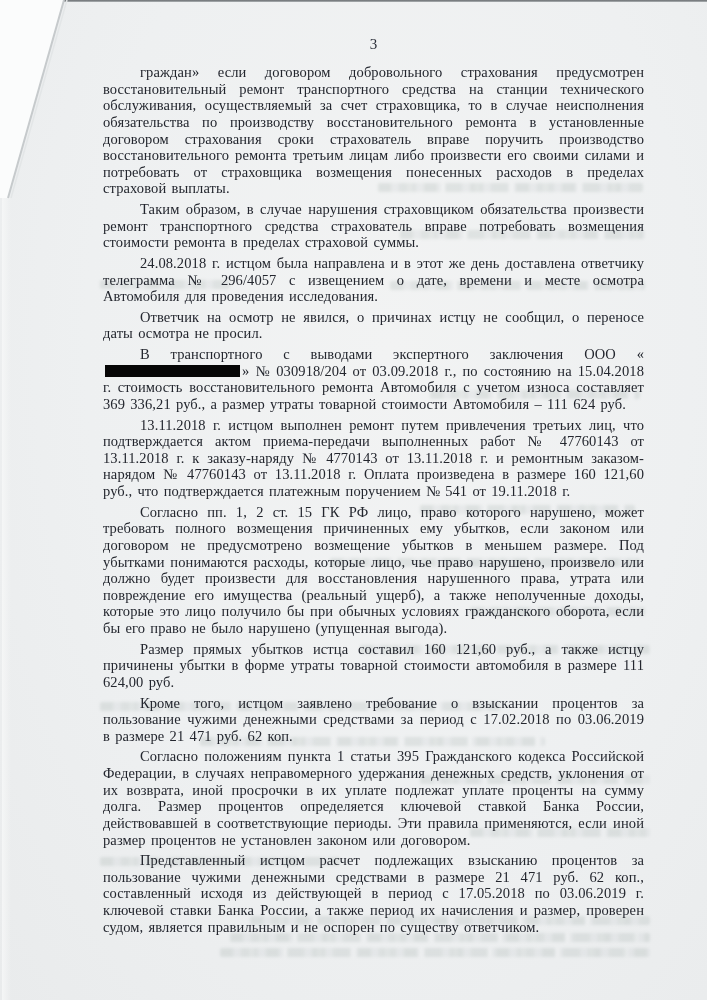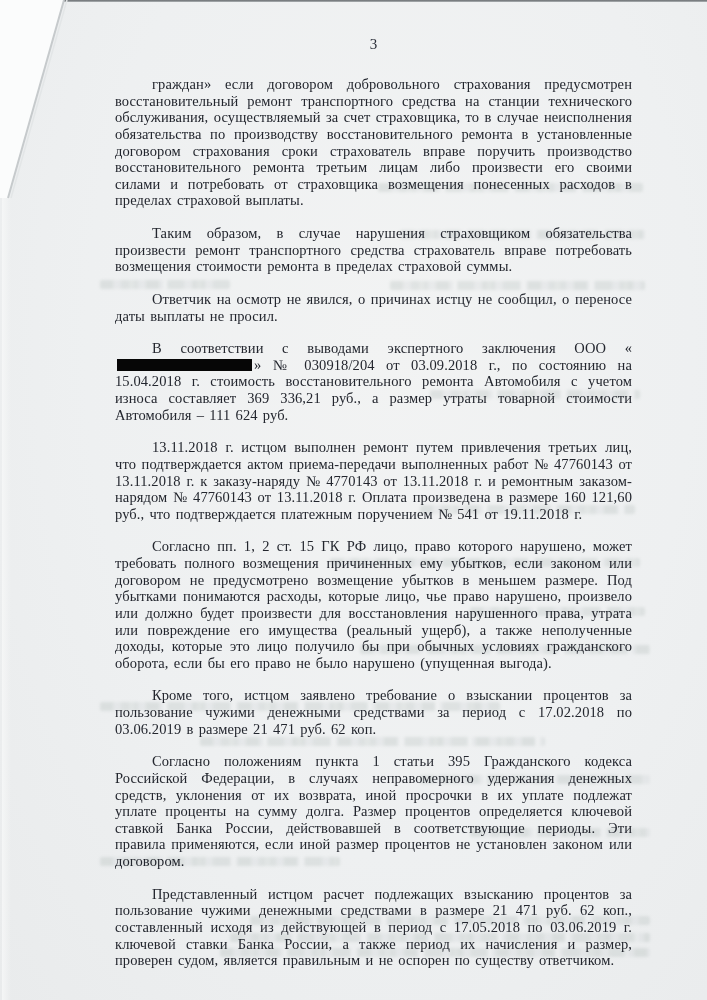--- a/index.html
+++ b/index.html
@@ -21,21 +21,21 @@
   .fold{position:absolute;left:0;top:0;}
   .page-number{
     position:absolute;left:99px;top:36px;width:549px;text-align:center;
     font-size:15px;color:#2a2e38;
   }
   .textblock{
     position:absolute;left:99px;top:60px;width:549px;
     font-size:14.5px;line-height:16.62px;color:#23262e;
     text-align:justify;word-spacing:1.5px;letter-spacing:.1px;
   }
-  .textblock p{margin:16px;text-indent:37px;}
+  .textblock p{margin:4px;text-indent:37px;}
   .redaction{
     display:inline-block;width:135px;height:12px;background:#060606;
     vertical-align:-1px;margin:0 2px;
   }
   .bleed{
     position:absolute;height:9px;border-radius:2px;
     background:
       repeating-linear-gradient(90deg, rgba(116,136,124,.55) 0 13px, transparent 13px 21px, rgba(116,136,124,.45) 21px 38px, transparent 38px 46px),
       repeating-linear-gradient(90deg, rgba(120,130,140,.35) 0 29px, transparent 29px 34px);
     filter:blur(1.6px);opacity:.22;
@@ -72,22 +72,24 @@
   <div class="bleed" style="left:100px;top:857px;width:240px;"></div>
   <div class="bleed" style="left:250px;top:916px;width:400px;"></div>
   <div class="bleed" style="left:230px;top:933px;width:420px;"></div>
   <div class="bleed" style="left:220px;top:948px;width:430px;"></div>
 
   <div class="page-number">3</div>
 
   <div class="textblock">
     <p>граждан» если договором добровольного страхования предусмотрен восстановительный ремонт транспортного средства на станции технического обслуживания, осуществляемый за счет страховщика, то в случае неисполнения обязательства по производству восстановительного ремонта в установленные договором страхования сроки страхователь вправе поручить производство восстановительного ремонта третьим лицам либо произвести его своими силами и потребовать от страховщика возмещения понесенных расходов в пределах страховой выплаты.</p>
     <p>Таким образом, в случае нарушения страховщиком обязательства произвести ремонт транспортного средства страхователь вправе потребовать возмещения стоимости ремонта в пределах страховой суммы.</p>
-    <p>Ответчик на осмотр не явился, о причинах истцу не сообщил, о переносе даты выплаты не просил.</p>
-    <p><span>В соответствии с выводами экспертного заключения ООО «</span><span class="redaction"></span><span>» № 030918/204 от 03.09.2018 г., по состоянию на 15.04.2018 г. стоимость восстановительного ремонта Автомобиля с учетом износа составляет 369 336,21 руб., а размер утраты товарной стоимости Автомобиля – 111 624 руб.</span></p>
+    <p>24.08.2018 г. истцом была направлена и в этот же день доставлена ответчику телеграмма № 296/4057 с извещением о дате, времени и месте осмотра Автомобиля для проведения исследования.</p>
+    <p>Ответчик на осмотр не явился, о причинах истцу не сообщил, о переносе даты осмотра не просил.</p>
+    <p><span>В транспортного с выводами экспертного заключения ООО «</span><span class="redaction"></span><span>» № 030918/204 от 03.09.2018 г., по состоянию на 15.04.2018 г. стоимость восстановительного ремонта Автомобиля с учетом износа составляет 369 336,21 руб., а размер утраты товарной стоимости Автомобиля – 111 624 руб.</span></p>
     <p>13.11.2018 г. истцом выполнен ремонт путем привлечения третьих лиц, что подтверждается актом приема-передачи выполненных работ № 47760143 от 13.11.2018 г. к заказу-наряду № 4770143 от 13.11.2018 г. и ремонтным заказом-нарядом № 47760143 от 13.11.2018 г. Оплата произведена в размере 160 121,60 руб., что подтверждается платежным поручением № 541 от 19.11.2018 г.</p>
     <p>Согласно пп. 1, 2 ст. 15 ГК РФ лицо, право которого нарушено, может требовать полного возмещения причиненных ему убытков, если законом или договором не предусмотрено возмещение убытков в меньшем размере. Под убытками понимаются расходы, которые лицо, чье право нарушено, произвело или должно будет произвести для восстановления нарушенного права, утрата или повреждение его имущества (реальный ущерб), а также неполученные доходы, которые это лицо получило бы при обычных условиях гражданского оборота, если бы его право не было нарушено (упущенная выгода).</p>
+    <p>Размер прямых убытков истца составил 160 121,60 руб., а также истцу причинены убытки в форме утраты товарной стоимости автомобиля в размере 111 624,00 руб.</p>
     <p>Кроме того, истцом заявлено требование о взыскании процентов за пользование чужими денежными средствами за период с 17.02.2018 по 03.06.2019 в размере 21 471 руб. 62 коп.</p>
     <p>Согласно положениям пункта 1 статьи 395 Гражданского кодекса Российской Федерации, в случаях неправомерного удержания денежных средств, уклонения от их возврата, иной просрочки в их уплате подлежат уплате проценты на сумму долга. Размер процентов определяется ключевой ставкой Банка России, действовавшей в соответствующие периоды. Эти правила применяются, если иной размер процентов не установлен законом или договором.</p>
     <p>Представленный истцом расчет подлежащих взысканию процентов за пользование чужими денежными средствами в размере 21 471 руб. 62 коп., составленный исходя из действующей в период с 17.05.2018 по 03.06.2019 г. ключевой ставки Банка России, а также период их начисления и размер, проверен судом, является правильным и не оспорен по существу ответчиком.</p>
   </div>
 
 </div>
 
 </body></html>

